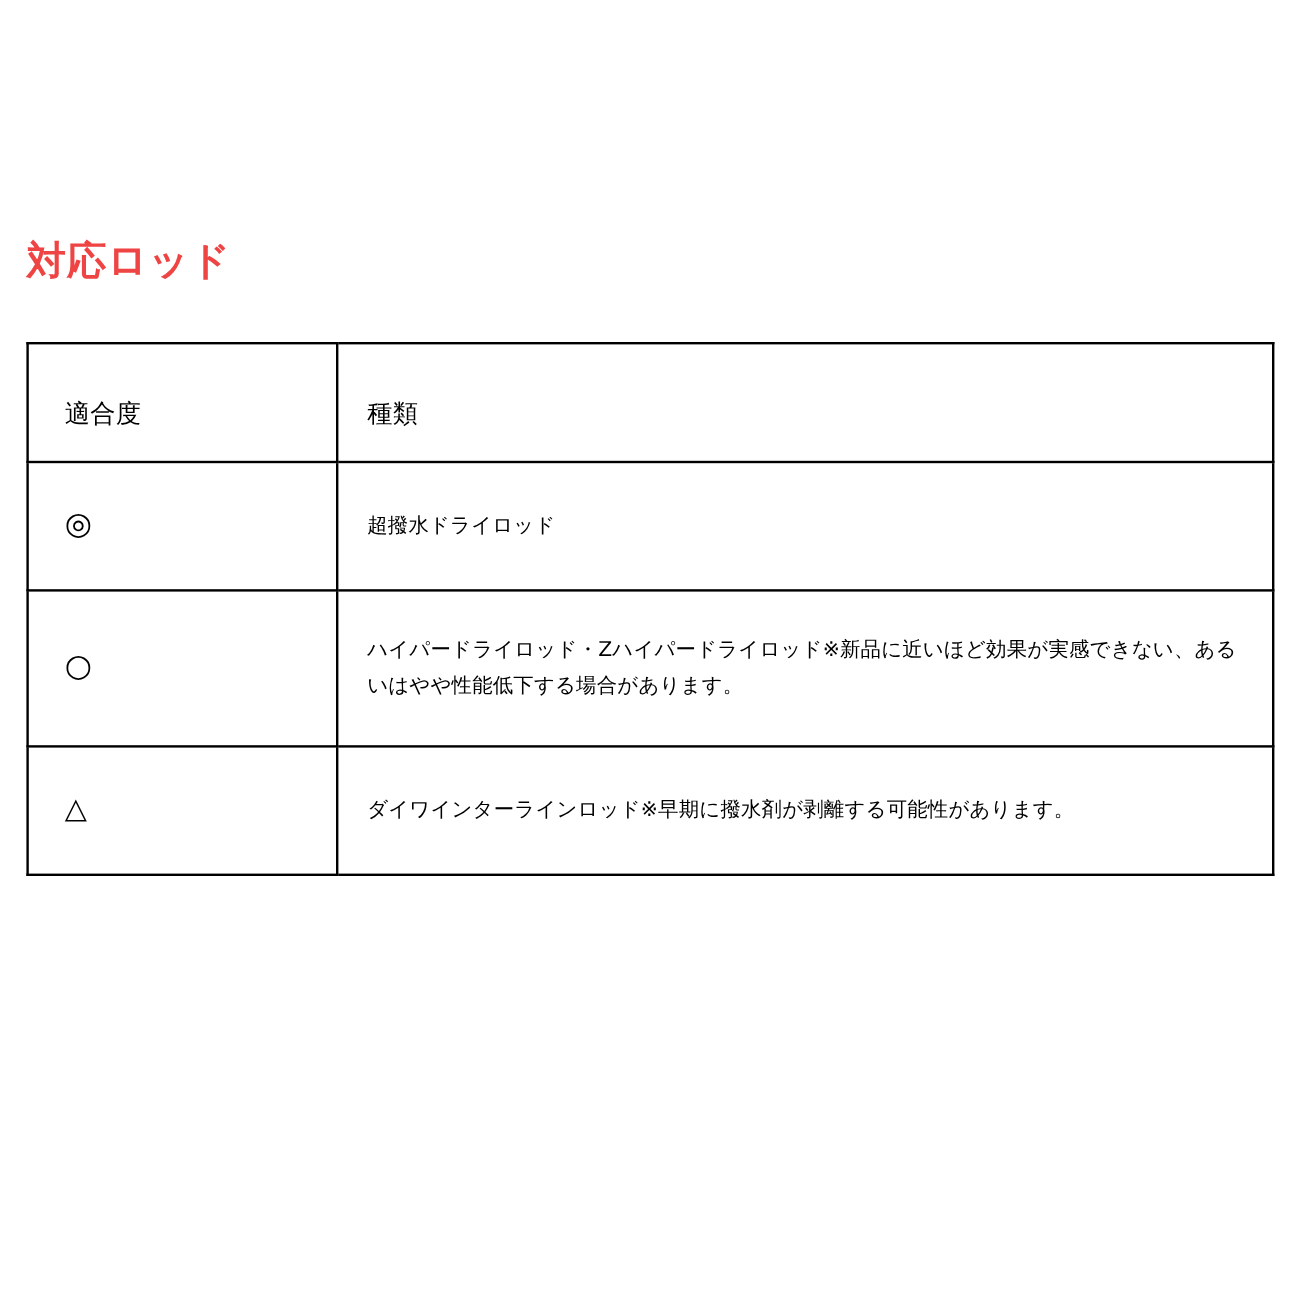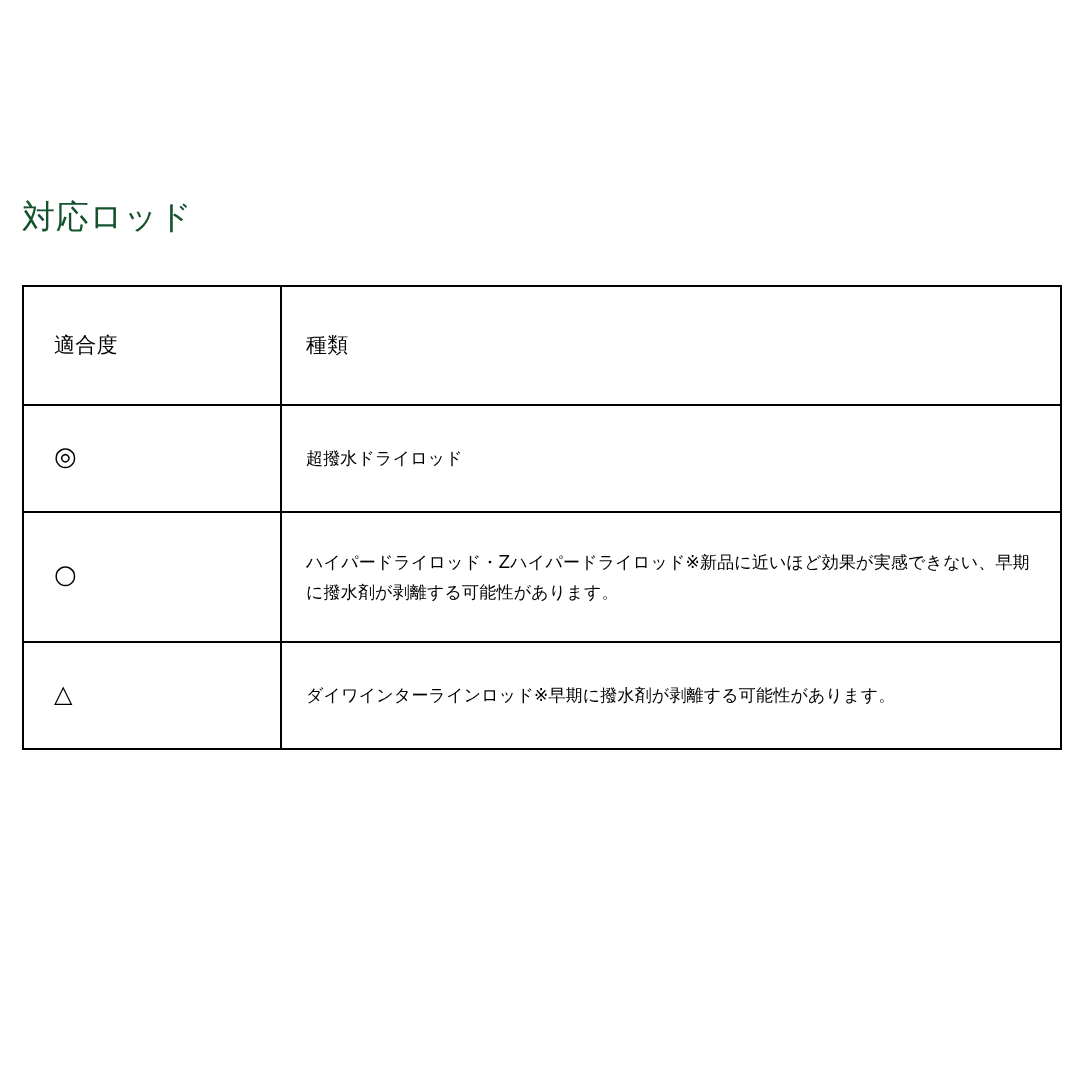--- a/index.html
+++ b/index.html
@@ -20,22 +20,22 @@
     height: 1080px;
     box-sizing: border-box;
   }
   .heading {
     position: absolute;
     left: 22px;
     top: 196px;
     font-size: 33px;
     line-height: 1.25;
     letter-spacing: 0.02em;
-    font-weight: 400;
-    color: #14532d;
+    font-weight: 700;
+    color: #ef4444;
   }
   .spec-table {
     position: absolute;
     left: 22px;
     top: 285px;
     width: 1038px;
     border-collapse: collapse;
     table-layout: fixed;
   }
   .spec-table td {
@@ -54,21 +54,21 @@
     font-size: 21px;
     line-height: 1.75;
     letter-spacing: 0.01em;
     color: #000000;
   }
   .cell-inner.grade {
     padding-left: 30px;
   }
   .row-header .cell-inner {
     padding-top: 40px;
-    padding-bottom: 40px;
+    padding-bottom: 20px;
   }
   .row-mark .cell-inner {
     padding-top: 34px;
     padding-bottom: 34px;
   }
   .mark {
     font-size: 26px;
     line-height: 1;
     display: inline-block;
   }
@@ -113,21 +113,21 @@
         </td>
       </tr>
 
       <tr class="row-mark">
         <td>
           <div class="cell-inner grade">
             <span class="mark">○</span>
           </div>
         </td>
         <td>
-          <div class="cell-inner type-text">ハイパードライロッド・Zハイパードライロッド※新品に近いほど効果が実感できない、早期に撥水剤が剥離する可能性があります。</div>
+          <div class="cell-inner type-text">ハイパードライロッド・Zハイパードライロッド※新品に近いほど効果が実感できない、あるいはやや性能低下する場合があります。</div>
         </td>
       </tr>
 
       <tr class="row-mark">
         <td>
           <div class="cell-inner grade">
             <span class="mark small">△</span>
           </div>
         </td>
         <td>

